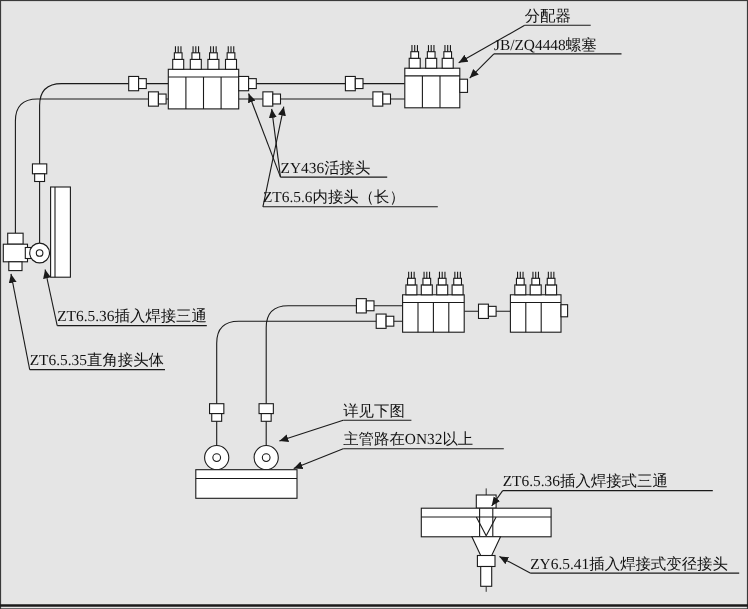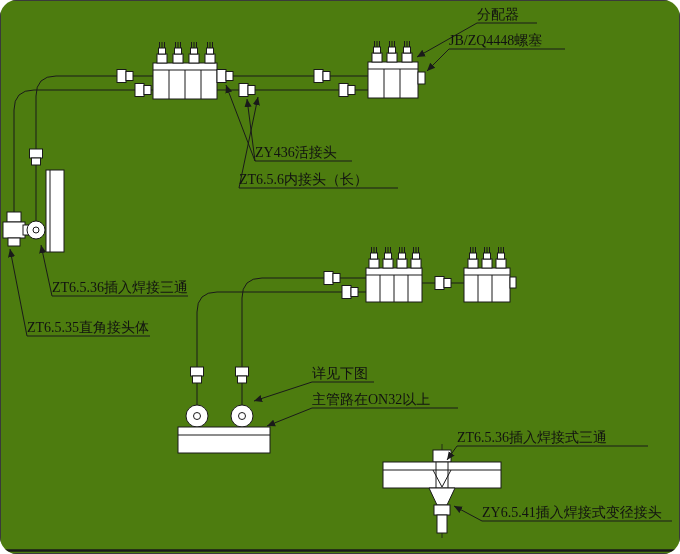--- a/index.html
+++ b/index.html
@@ -1,16 +1,16 @@
 <!DOCTYPE html>
 <html><head>
 <meta charset="utf-8">
 <style>
   html,body{margin:0;padding:0;background:#ffffff;}
-  #stage{position:relative;width:680px;height:554px;background:#4d7c0f;overflow:hidden;border-radius:17px;}
+  #stage{position:relative;width:680px;height:554px;background:#e5e5e5;overflow:hidden;}
   svg{display:block;}
   .ln{stroke:#1a1a1a;stroke-width:1;fill:none;}
   .shp{stroke:#1a1a1a;stroke-width:1;fill:#ffffff;}
   .cl{stroke:#1a1a1a;stroke-width:.8;fill:none;stroke-dasharray:12 3 3 3;}
   .lbl{font-family:"Liberation Serif","DejaVu Serif",serif;font-size:14px;fill:#111111;}
   .frame{stroke:#3a3a3a;stroke-width:1;fill:none;}
   .thick{stroke:#1a1a1a;stroke-width:2.4;fill:none;}
 </style>
 </head>
 <body>

